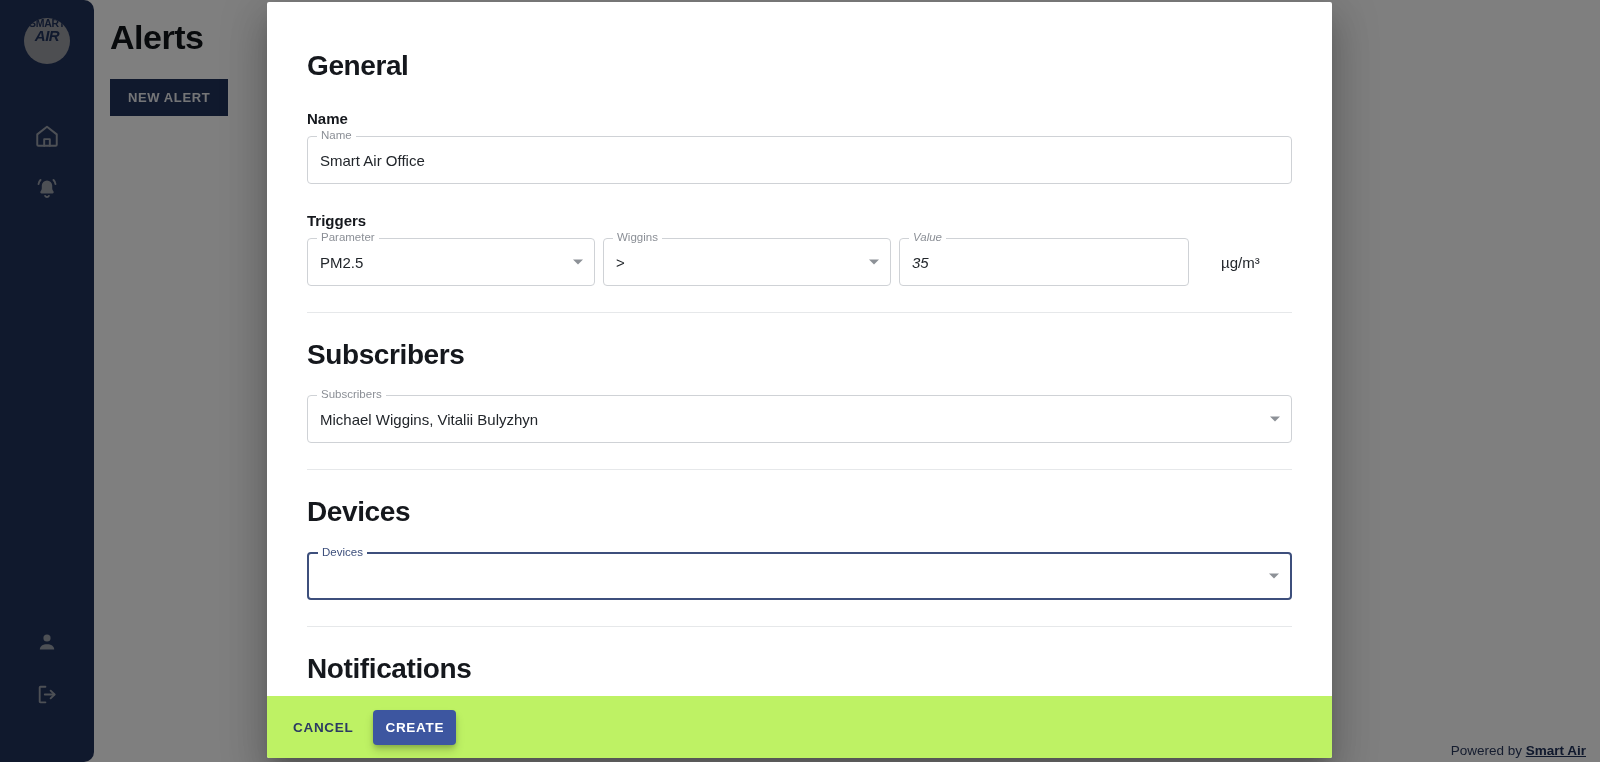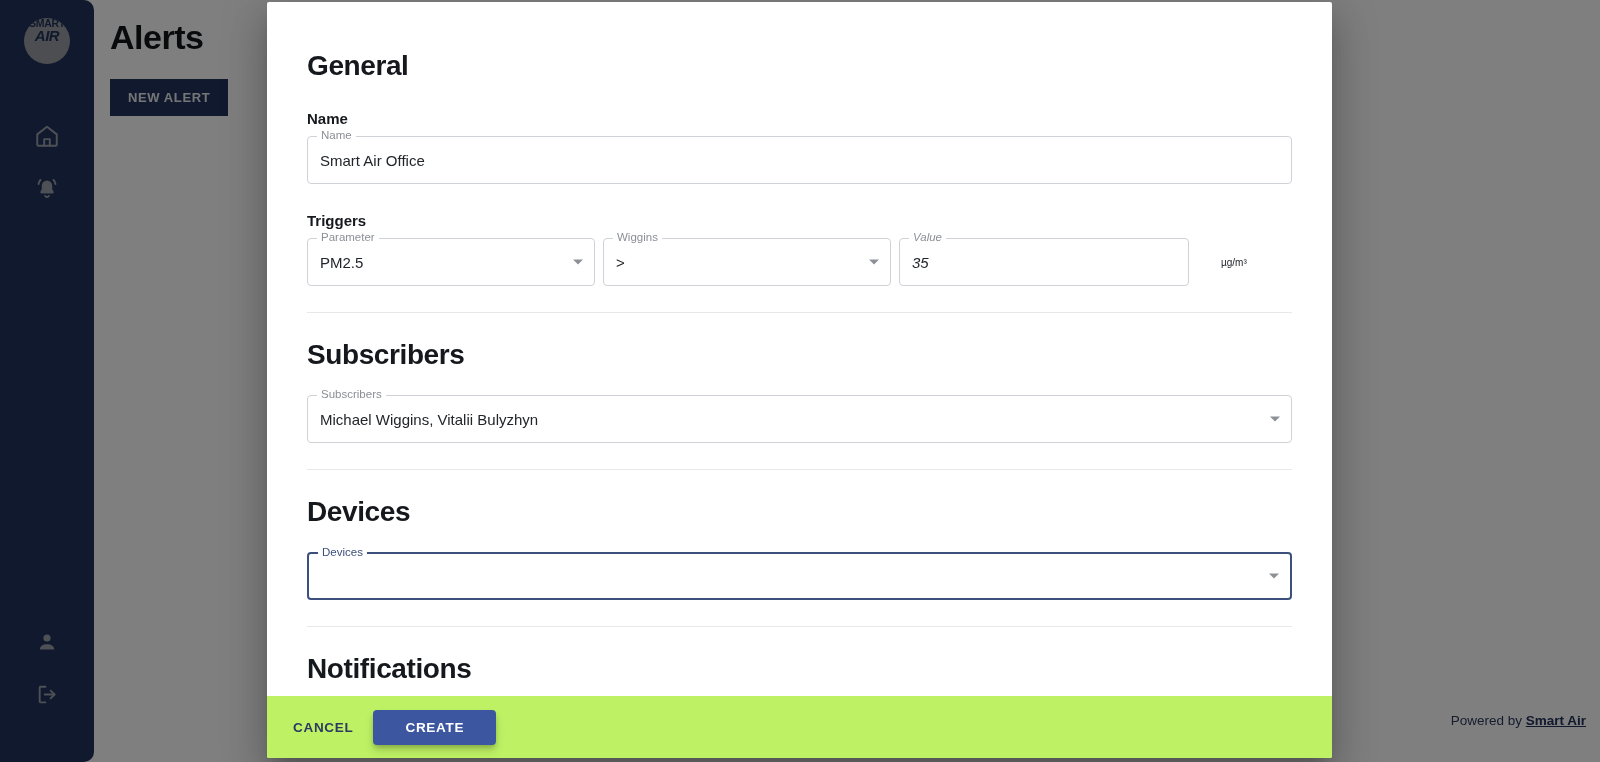--- a/index.html
+++ b/index.html
@@ -66,21 +66,21 @@
     display: inline-block;
     background: #21325b; color: #e8eaee;
     border: none; border-radius: 0;
     font-size: 13px; font-weight: 700; letter-spacing: 0.6px;
     padding: 11px 18px;
     font-family: "Liberation Sans", sans-serif;
     cursor: pointer;
   }
 
   .powered {
-    position: absolute; right: 14px; bottom: 34px;
+    position: absolute; right: 14px; bottom: 4px;
     font-size: 13.5px; color: #2b3a5e; margin-top: 22px;
   }
   .powered a {
     color: #21325b; font-weight: 700; text-decoration: underline;
   }
 
   
   .overlay {
     position: absolute; inset: 0;
     background: rgba(0,0,0,0.5);
@@ -141,21 +141,21 @@
     border-top: 5px solid #8d9197;
   }
 
   .triggers-row {
     display: flex; align-items: center; gap: 8px;
   }
   .f-param { width: 288px; }
   .f-op    { width: 288px; }
   .f-val   { width: 290px; font-style: italic; }
   .unit {
-    font-size: 10px; color: #22262b; margin-left: 24px;
+    font-size: 15px; color: #22262b; margin-left: 24px;
   }
 
   .divider {
     height: 1px; background: #e6e8ea;
     margin: 26px 0 0 0;
   }
 
   .modal-footer {
     height: 62px;
     display: flex; align-items: center;
@@ -168,21 +168,21 @@
     color: #2c3a62; font-size: 13.5px; font-weight: 600;
     letter-spacing: 0.7px;
     padding: 9px 14px; border-radius: 4px;
     cursor: pointer;
     font-family: "Liberation Sans", sans-serif;
   }
   .btn-primary {
     background: #3d56a0; border: none;
     color: #ffffff; font-size: 13.5px; font-weight: 600;
     letter-spacing: 0.7px;
-    padding: 10px 32px; border-radius: 4px;
+    padding: 10px 12px; border-radius: 4px;
     cursor: pointer;
     box-shadow: 0 3px 5px -1px rgba(0,0,0,.2), 0 6px 10px 0 rgba(0,0,0,.14);
     font-family: "Liberation Sans", sans-serif;
   }
 </style>
 </head>
 <body>
 
 <div class="app">
 

